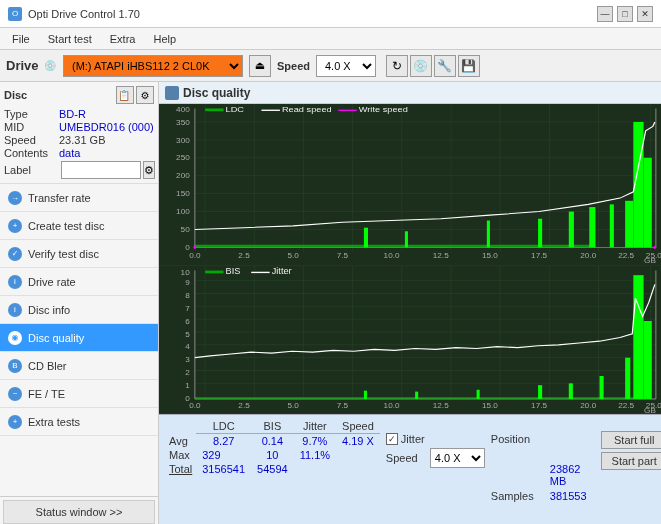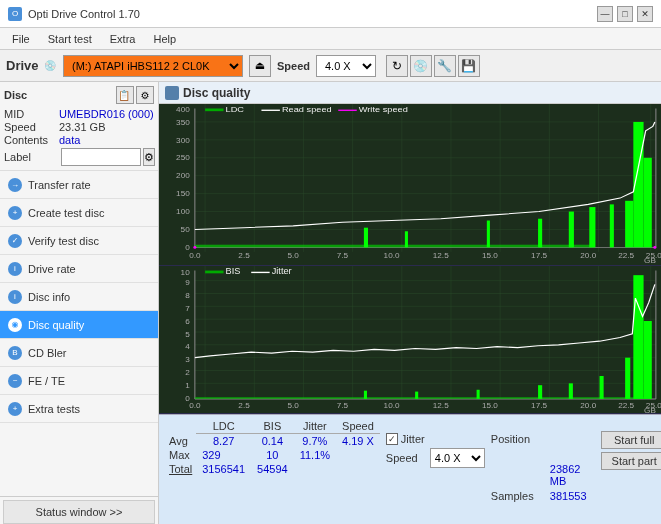--- a/index.html
+++ b/index.html
@@ -128,20 +128,24 @@
 
   <div class="left-panel">
 
     <div class="disc-section">
       <div class="disc-header">
         <span class="disc-title">Disc</span>
         <div class="disc-icons">
           <div class="disc-icon-btn">📋</div>
           <div class="disc-icon-btn">⚙</div>
         </div>
+      </div>
+      <div class="disc-row">
+        <span class="disc-key">Type</span>
+        <span class="disc-val">BD-R</span>
       </div>
       <div class="disc-row">
         <span class="disc-key">MID</span>
         <span class="disc-val">UMEBDR016 (000)</span>
       </div>
       <div class="disc-row">
         <span class="disc-key">Speed</span>
         <span class="disc-val-dark">23.31 GB</span>
       </div>
       <div class="disc-row">

